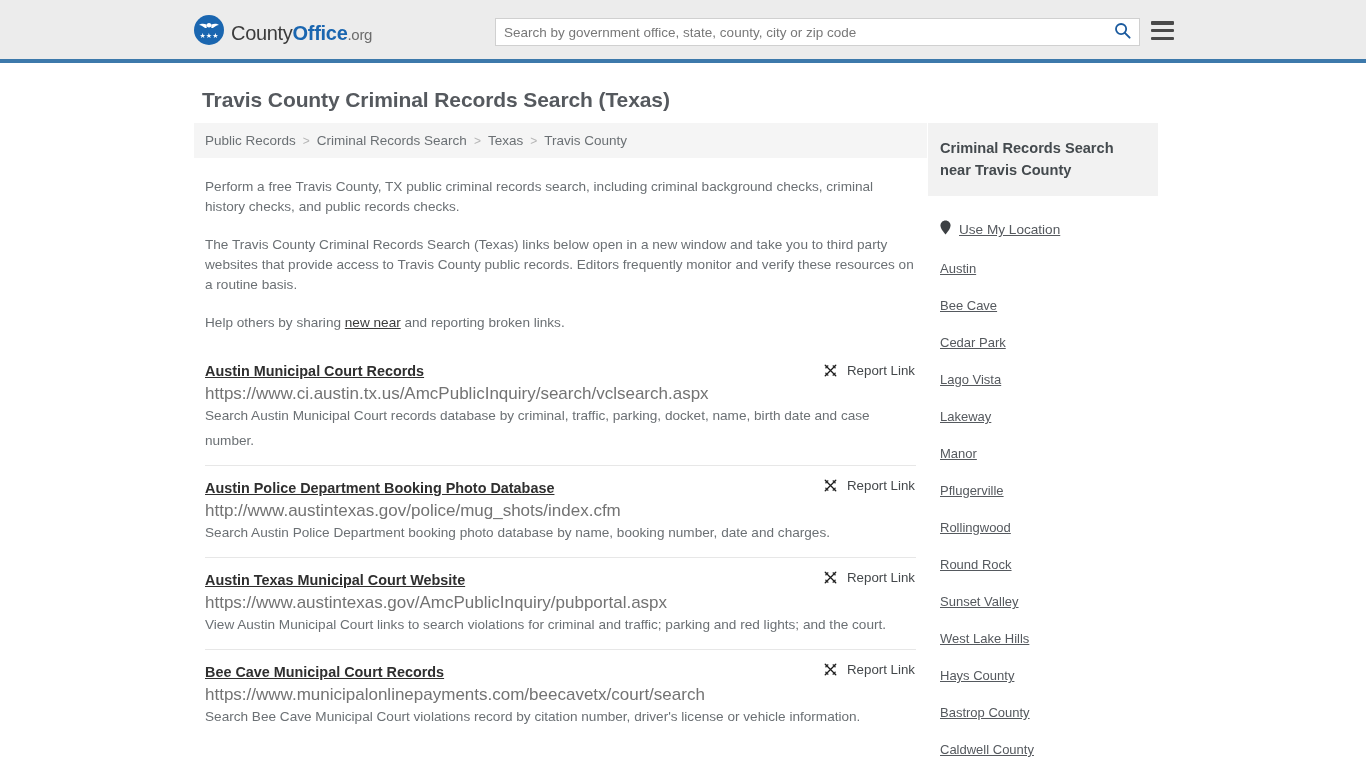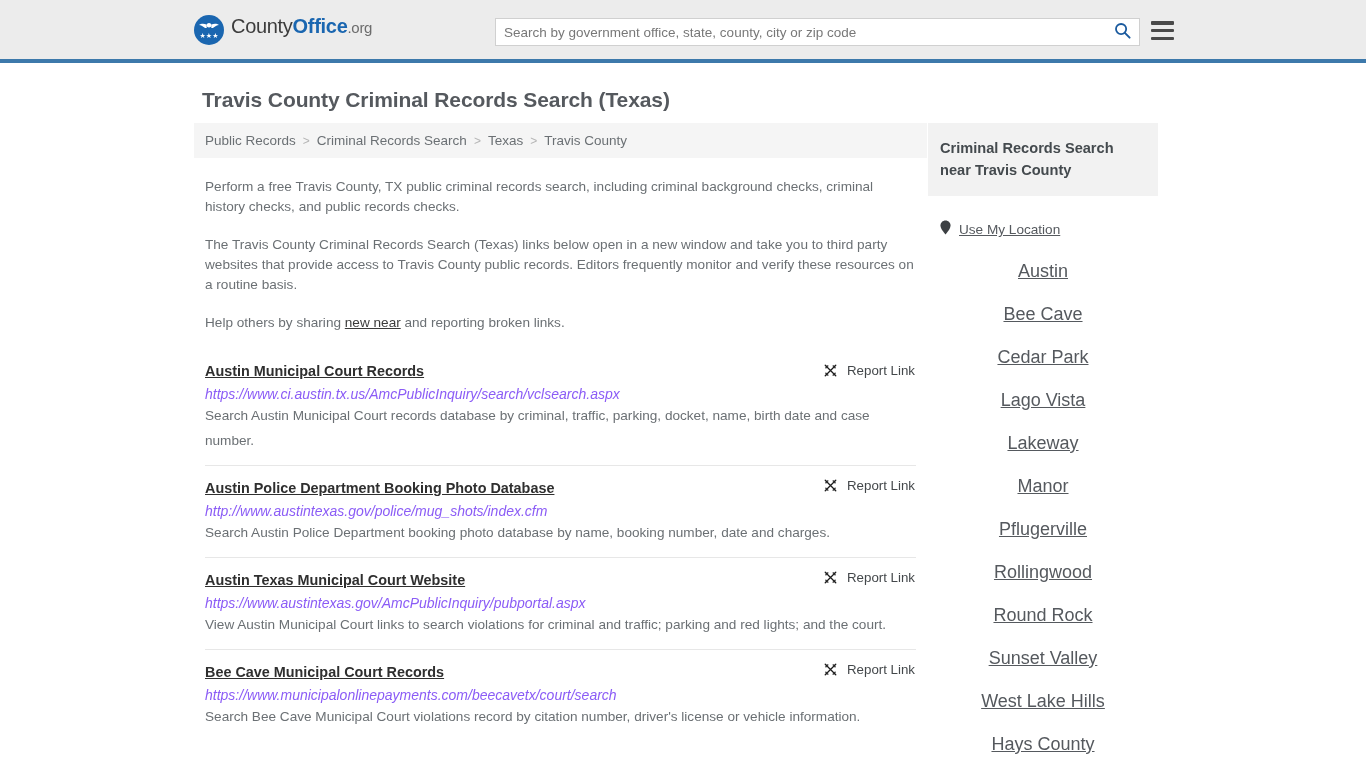--- a/index.html
+++ b/index.html
@@ -16,21 +16,21 @@
   .site-header {
     height: 63px;
     background: #ececec;
     border-bottom: 4px solid #3d79ab;
     display: flex;
     align-items: center;
     position: relative;
   }
   .brand {
     display: flex;
-    align-items: flex-start;
+    align-items: flex-end;
     margin-left: 194px;
     gap: 7px;
     text-decoration: none;
   }
   .brand-mark {
     width: 30px; height: 30px;
     border-radius: 50%;
     background: #1a66b0;
     position: relative;
     flex: 0 0 auto;
@@ -171,25 +171,24 @@
   .result-title {
     display: inline-block;
     font-size: 14.4px;
     font-weight: bold;
     color: #2f2f2f;
     text-decoration: underline;
     margin: 0;
     line-height: 18px;
   }
   .result-url {
-    font-size: 14px;
-    color: #8b5cf6;
+    font-size: 17px;
+    color: #737373;
     margin-top: 6px;
     line-height: 16px;
-    font-style: italic;
   }
   .result-desc {
     font-size: 13.6px;
     color: #6b7074;
     line-height: 25px;
     margin-top: 1px;
     max-width: 700px;
   }
   .report-link {
     position: absolute;
@@ -221,24 +220,23 @@
     margin-top: 24px;
   }
   .side-loc a {
     font-size: 13.6px;
     color: #55595e;
     text-decoration: underline;
   }
   .side-item {
     display: block;
     margin-top: 22px;
-    font-size: 18px;
+    font-size: 13px;
     color: #55595e;
     text-decoration: underline;
-    text-align: center;
   }
   .side-item:first-of-type { margin-top: 22px; }
 </style>
 </head>
 <body>
 
 <div class="site-header">
   <a class="brand" href="#">
     <span class="brand-mark">
       <svg class="eagle" viewBox="0 0 42 18" xmlns="http://www.w3.org/2000/svg">

